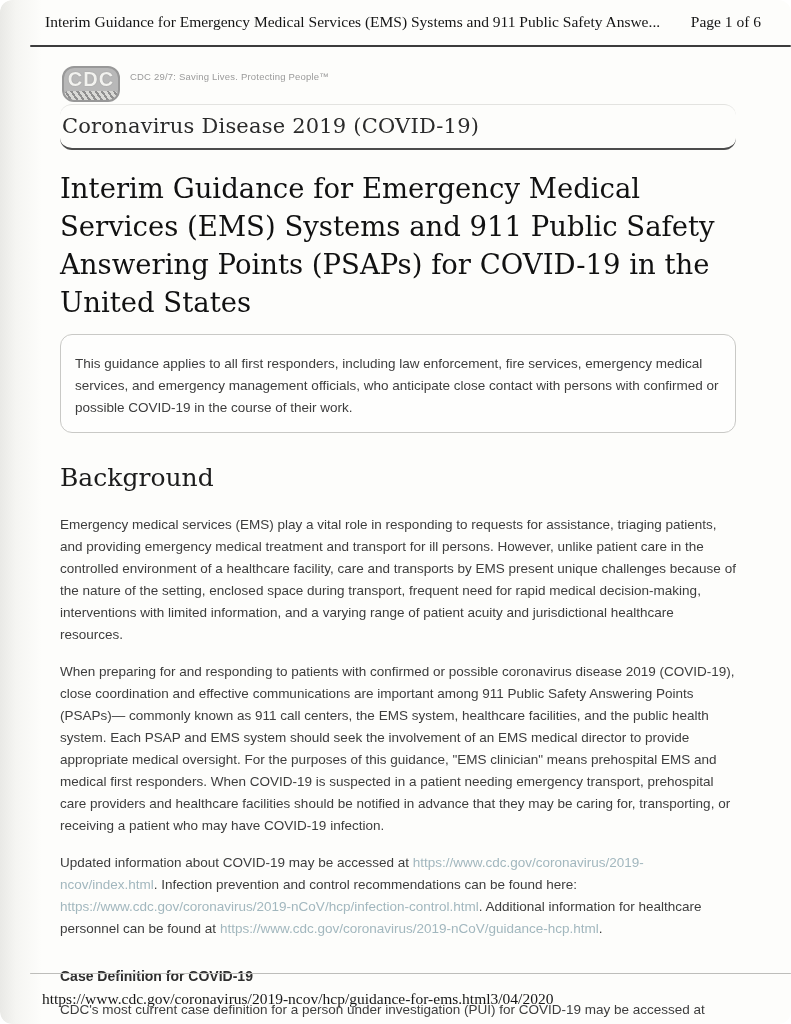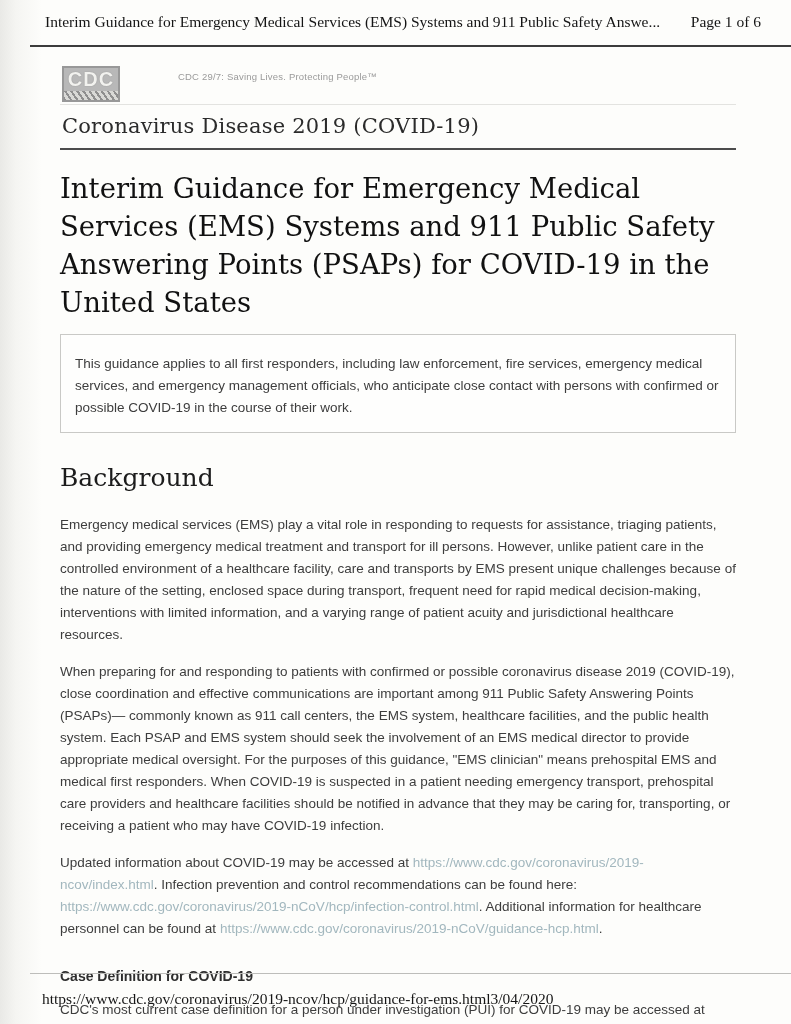--- a/index.html
+++ b/index.html
@@ -1,15 +1,15 @@
 <!DOCTYPE html>
 <html><head>
 <meta charset="utf-8">
 <style>
-  * { margin: 0; padding: 0; box-sizing: border-box; }
+  * { margin: 0; padding: 0; box-sizing: border-box; border-radius: 12px; }
   html, body { width: 791px; height: 1024px; }
   body {
     font-family: "Liberation Sans", sans-serif;
     background: #ffffff;
   }
   .sheet {
     position: relative;
     width: 791px; height: 1024px;
     overflow: hidden;
     background: linear-gradient(90deg, #e9e9e6 0px, #f5f5f2 16px, #fdfdfb 42px, #fdfdfb 100%);
@@ -33,21 +33,21 @@
   .print-footer {
     position: absolute; bottom: 16px; left: 42px; right: 56px;
     display: flex; align-items: baseline;
     font-family: "Liberation Serif", serif;
     font-size: 15.5px; color: #151515;
   }
   
   .content { position: absolute; top: 60px; left: 60px; width: 676px; }
 
   
-  .cdc-masthead { display: flex; align-items: flex-start; margin: 6px 0 2px 2px; gap: 48px; }
+  .cdc-masthead { display: flex; align-items: flex-start; margin: 6px 0 2px 2px; }
   .cdc-logo {
     width: 58px; height: 36px; flex: 0 0 auto;
     border: 2px solid #989898; background: #b8b8b8;
     display: flex; flex-direction: column; overflow: hidden;
   }
   .cdc-logo .letters {
     flex: 1; display: flex; align-items: center; justify-content: center;
     font-weight: bold; font-size: 20px; letter-spacing: 1px;
     color: #f2f2ef; text-shadow: 0 0 1px #7d7d7d;
     font-family: "Liberation Sans", sans-serif;

